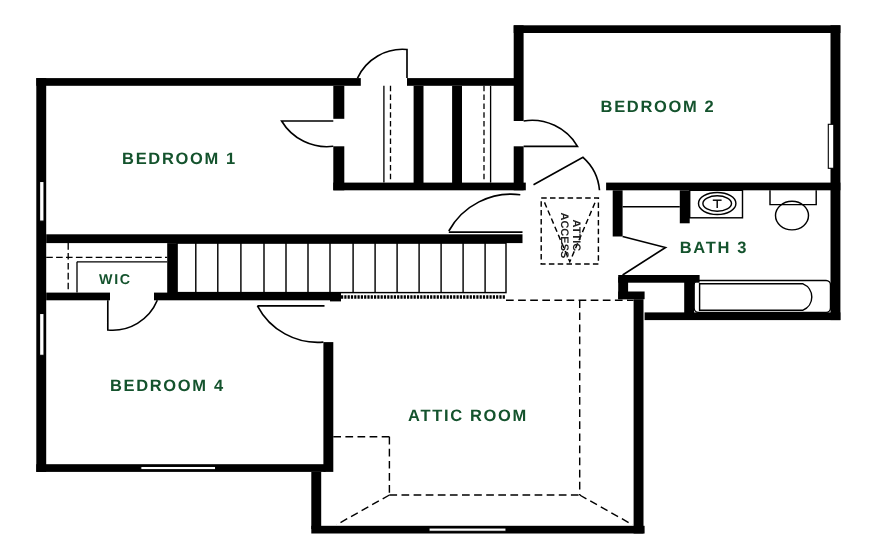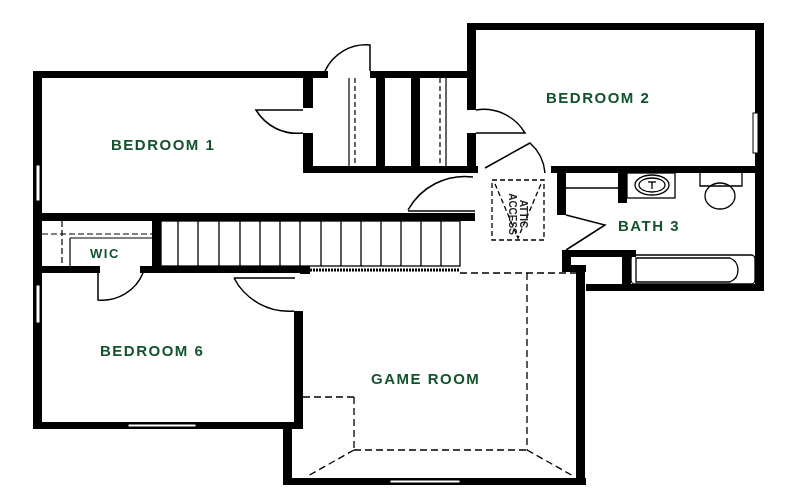--- a/index.html
+++ b/index.html
@@ -143,18 +143,18 @@
     <rect x="631" y="255" width="124" height="29" rx="4"></rect>
     <path d="M636 258 L730 258 A13 13 0 0 1 730 282 L636 282 Z"></path>
     <line x1="566" y1="188" x2="618" y2="188"></line>
   </g>
 </svg>
 
 <div class="room-label" style="left:111px; top:136px;">BEDROOM 1</div>
 <div class="room-label" style="left:546px; top:89px;">BEDROOM 2</div>
 <div class="room-label" style="left:618px; top:217px;">BATH 3</div>
 <div class="room-label" style="left:90px; top:246px; font-size:13px;text-align:right;">WIC</div>
-<div class="room-label" style="left:100px; top:342px;">BEDROOM 6</div>
-<div class="room-label" style="left:371px; top:370px;">GAME ROOM</div>
+<div class="room-label" style="left:100px; top:342px;">BEDROOM 4</div>
+<div class="room-label" style="left:371px; top:370px;">ATTIC ROOM</div>
 <div class="attic-label" style="left:488px; top:203px; width:60px;">
   <div>ATTIC</div>
   <div>ACCESS</div>
 </div>
 
 </body></html>

